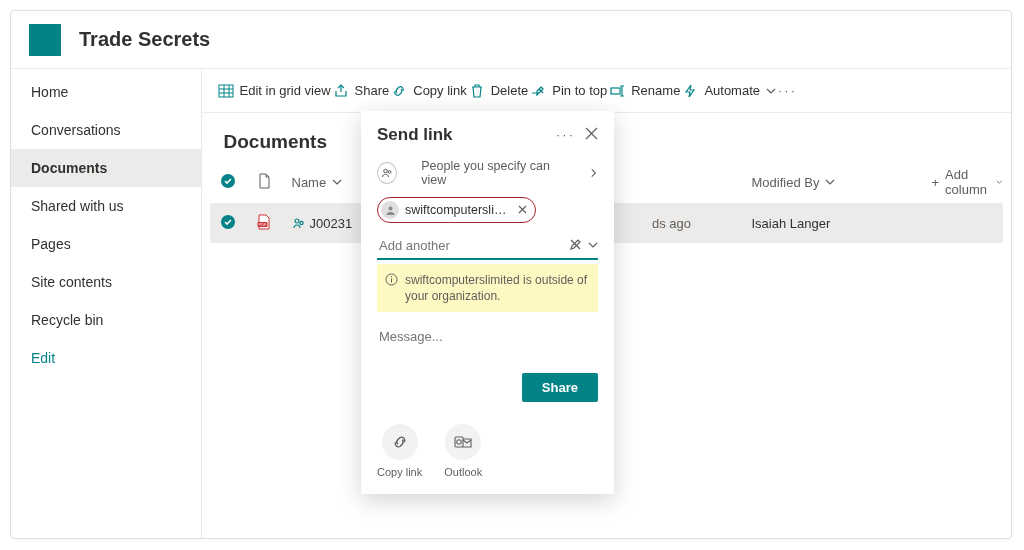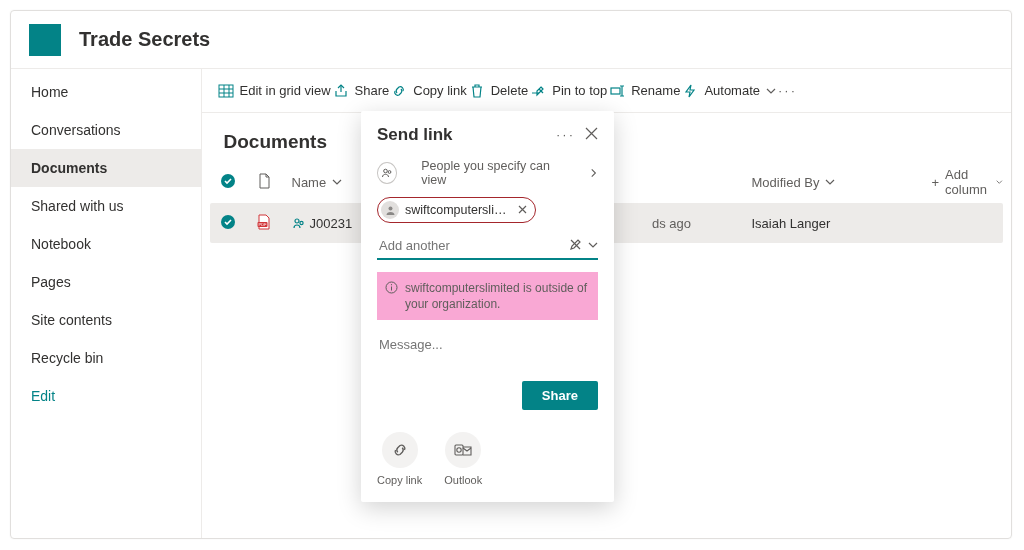--- a/index.html
+++ b/index.html
@@ -144,26 +144,26 @@
     display:flex; align-items:center; justify-content:space-between;
     margin-top:10px;
     padding:4px 0;
   }
   .add-input {
     border:none; outline:none; font-size:13px; flex:1; color:#605e5c;
   }
   .add-right { display:flex; gap:6px; color:#605e5c; }
 
   .warn-box {
-    background:#f9a8d4;
+    background:#fef9c3;
     padding:8px 8px 8px 28px;
     font-size:12px;
     color:#605e5c;
     position:relative;
-    margin-top:12px;
+    margin-top:4px;
     line-height:1.35;
   }
   .warn-box .info-i {
     position:absolute; left:8px; top:9px; width:13px; height:13px;
   }
 
   .msg-input {
     border:none; outline:none; width:100%; font-size:13px; color:#605e5c;
     margin-top:16px;
   }
@@ -192,21 +192,20 @@
     <div class="site-title">Trade Secrets</div>
   </div>
 
   <div class="body-row">
 
     <div class="nav">
       <div class="nav-item">Home</div>
       <div class="nav-item">Conversations</div>
       <div class="nav-item active">Documents</div>
       <div class="nav-item">Shared with us</div>
-      <div class="nav-item">Notebook</div>
       <div class="nav-item">Pages</div>
       <div class="nav-item">Site contents</div>
       <div class="nav-item">Recycle bin</div>
       <div class="nav-item edit">Edit</div>
     </div>
 
     <div class="main">
 
       <div class="cmdbar">
         <span class="cmd">

